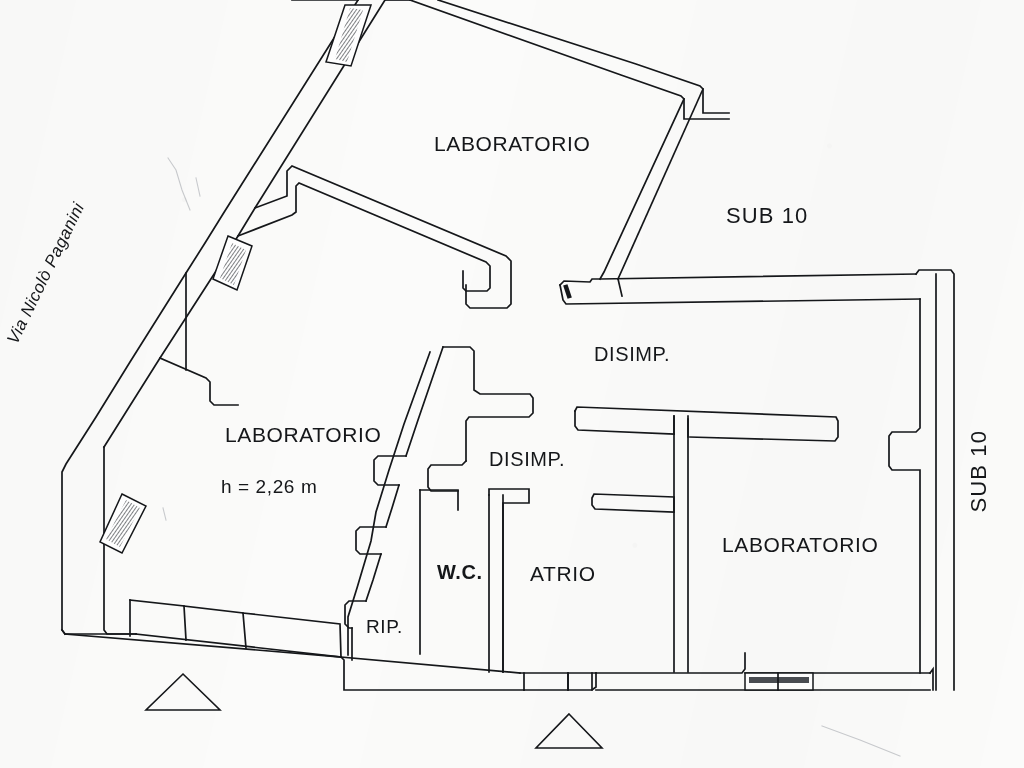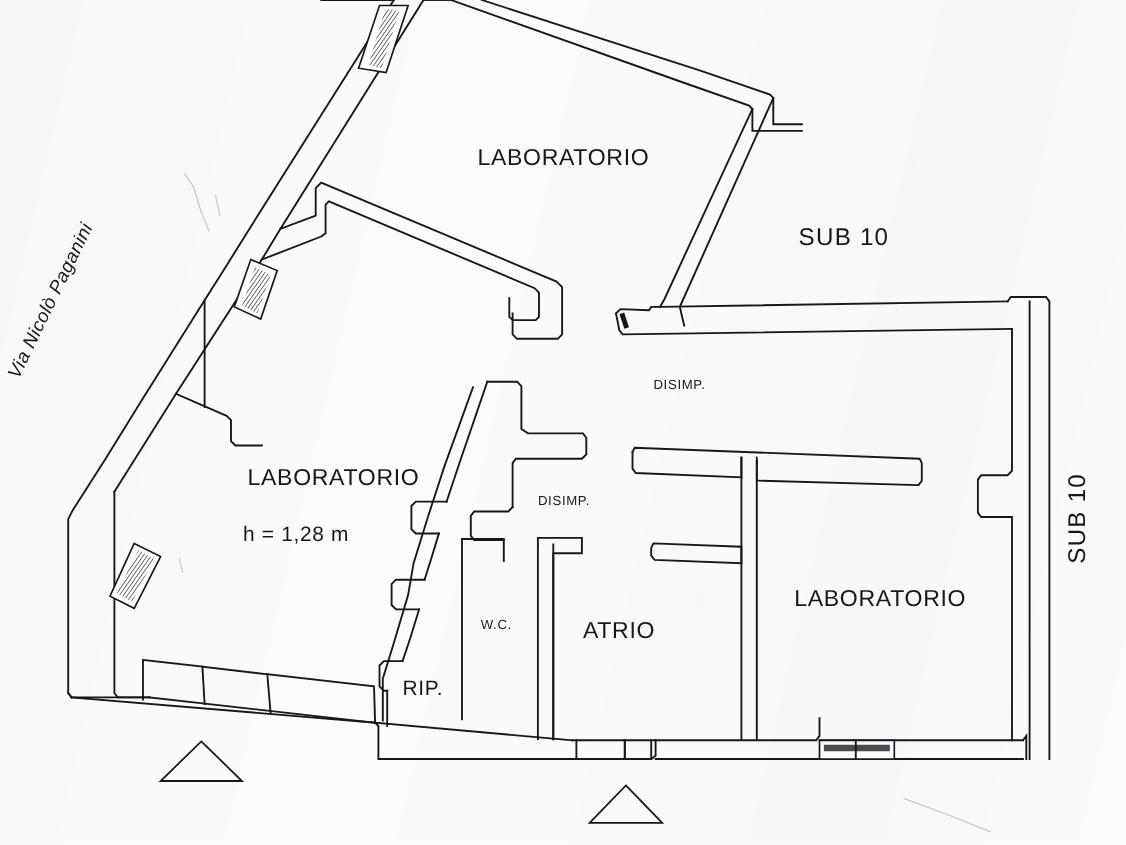--- a/index.html
+++ b/index.html
@@ -39,21 +39,21 @@
   .plan-label {
     position: absolute;
     color: #15171a;
     font-family: "Liberation Sans", sans-serif;
     white-space: nowrap;
     line-height: 1;
     letter-spacing: .6px;
     user-select: none;
   }
   .lbl-room   { font-size: 21px; }
-  .lbl-small  { font-size: 12px; }
+  .lbl-small  { font-size: 20px; }
   .lbl-height { font-size: 19px; }
   .lbl-sub    { font-size: 22px; letter-spacing: 1.1px; }
   .lbl-street {
     font-size: 17px;
     font-style: italic;
     letter-spacing: .4px;
   }
 </style>
 </head>
 <body>
@@ -238,27 +238,27 @@
   <div class="plan-label lbl-room" style="left:434px; top:133px;"><span>LABORATORIO</span></div>
 
   <div class="plan-label lbl-room" style="left:225px; top:424px;"><span>LABORATORIO</span></div>
 
   <div class="plan-label lbl-room" style="left:722px; top:534px;"><span>LABORATORIO</span></div>
 
   <div class="plan-label lbl-small" style="left:594px; top:344px;"><span>DISIMP.</span></div>
 
   <div class="plan-label lbl-small" style="left:489px; top:449px;"><span>DISIMP.</span></div>
 
-  <div class="plan-label lbl-small" style="left:437px; top:562px;"><span>W.C.</span></div>
+  <div class="plan-label lbl-small" style="left:437px; top:562px;font-weight:bold;"><span>W.C.</span></div>
 
   <div class="plan-label lbl-room" style="left:530px; top:563px;"><span>ATRIO</span></div>
 
   <div class="plan-label" style="left:366px; top:617px; font-size:19px;"><span>RIP.</span></div>
 
-  <div class="plan-label lbl-height" style="left:221px; top:477px;"><span>h = 1,28 m</span></div>
+  <div class="plan-label lbl-height" style="left:221px; top:477px;"><span>h = 2,26 m</span></div>
 
   <div class="plan-label lbl-sub" style="left:726px; top:205px;"><span>SUB 10</span></div>
 
   <div class="plan-label lbl-sub" style="left:968px; top:430px; transform-origin: left top; transform: rotate(-90deg) translate(-100%, 0);">
     <span>SUB 10</span>
   </div>
 
 </div>
 
 </body></html>

